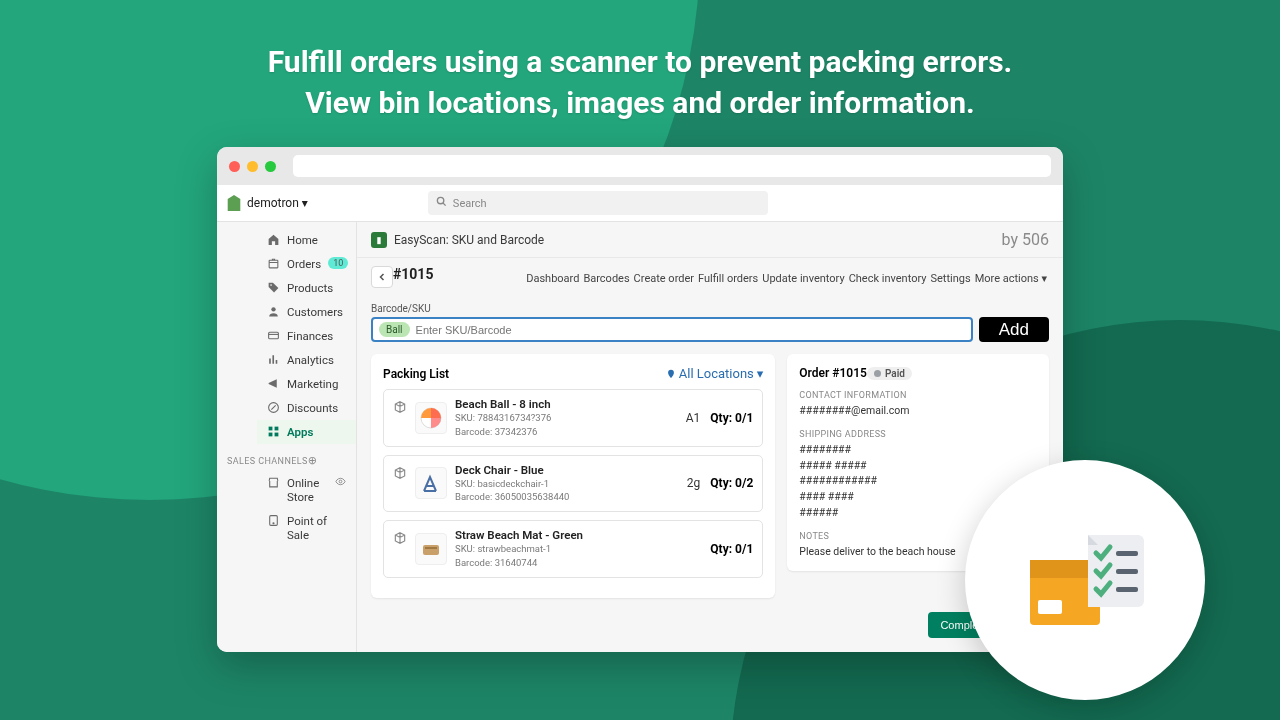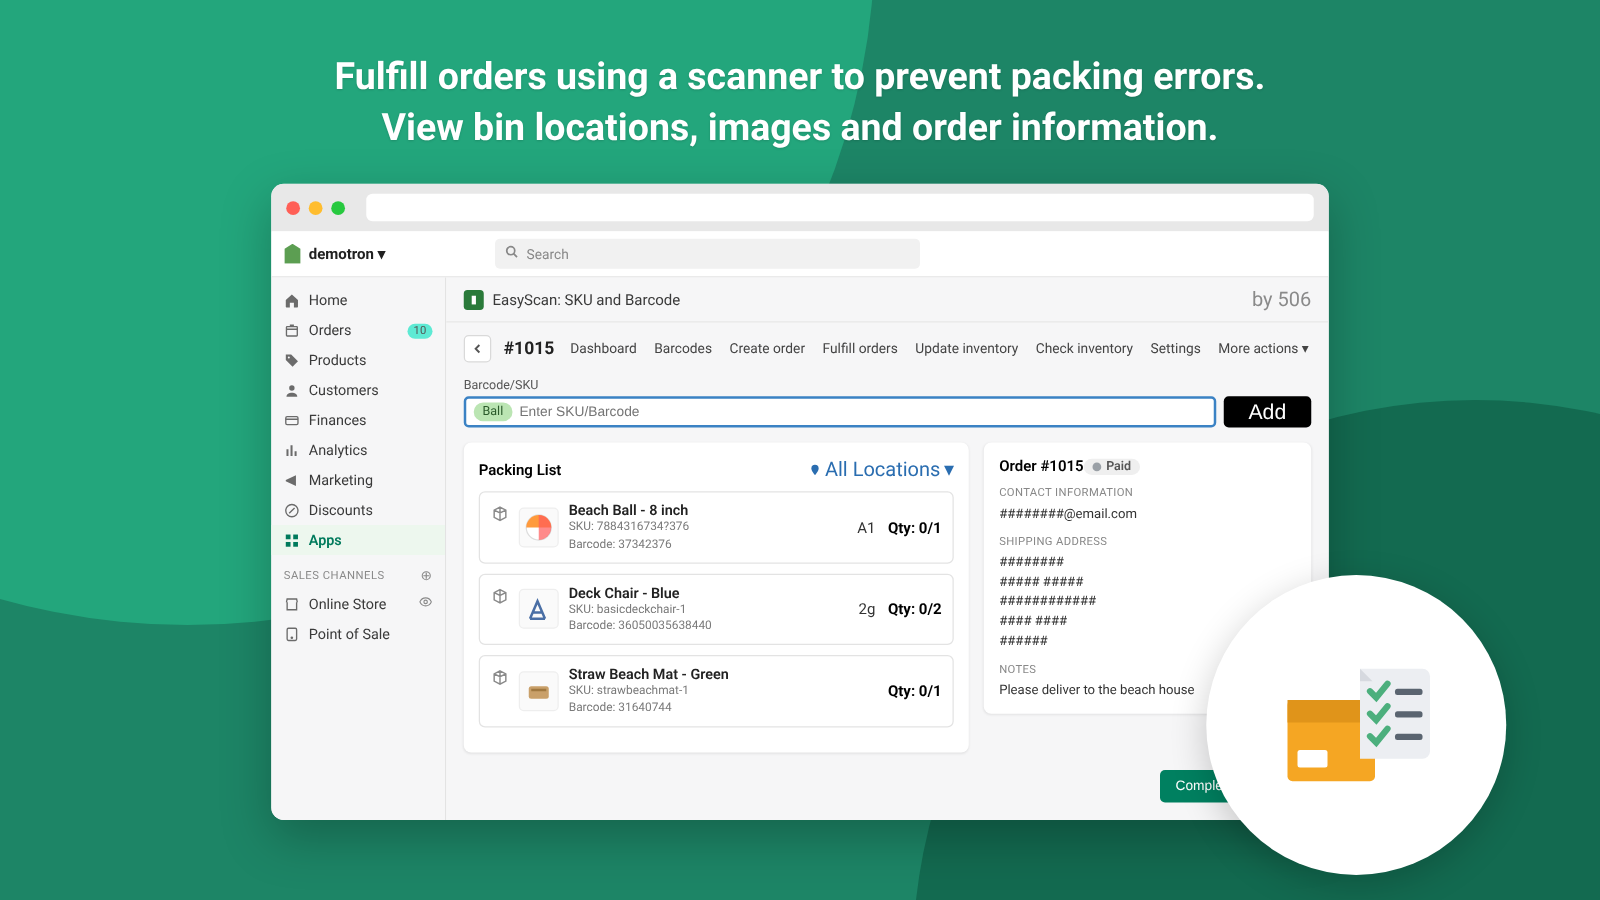--- a/index.html
+++ b/index.html
@@ -10,52 +10,52 @@
 .headline { position: relative; z-index: 2; color: #fff; text-align: center; font-weight: 700; font-size: 30px; line-height: 1.35; padding-top: 42px; text-shadow: 0 1px 2px rgba(0,0,0,.15); }
 .window { position: relative; z-index: 3; width: 846px; margin: 24px auto 0; background: #f6f6f7; border-radius: 10px; box-shadow: 0 14px 40px rgba(0,0,0,.25); overflow: hidden; }
 .titlebar { display: flex; align-items: center; padding: 8px 12px; background: #e8e8e8; }
 .dot { width: 11px; height: 11px; border-radius: 50%; margin-right: 7px; }
 .dot.red { background: #ff5f56; }
 .dot.yel { background: #ffbd2e; }
 .dot.grn { background: #27c93f; }
 .urlbar { flex: 1; height: 22px; background: #fff; border-radius: 5px; margin-left: 10px; }
 .topbar { display: flex; align-items: center; background: #fff; border-bottom: 1px solid #e3e3e3; padding: 6px 10px; font-size: 12px; }
 .shop-logo { width: 14px; height: 16px; background: #5c9e52; clip-path: polygon(50% 0, 95% 25%, 95% 100%, 5% 100%, 5% 25%); margin-right: 6px; }
-.store-name { font-weight: 700; color: #212121; }
-.searchwrap { display: flex; align-items: center; margin-left: 88px; background: #f1f1f1; border-radius: 4px; height: 24px; width: 340px; padding: 0 8px; color: #888; font-size: 11px; gap: 6px; }
+.store-name { font-weight: 400; color: #212121; }
+.searchwrap { display: flex; align-items: center; margin-left: 120px; background: #f1f1f1; border-radius: 4px; height: 24px; width: 340px; padding: 0 8px; color: #888; font-size: 11px; gap: 6px; }
 .body { display: flex; }
 .sidebar { width: 140px; background: #f6f6f7; border-right: 1px solid #e3e3e3; font-size: 11.5px; color: #3a3a3a; padding-top: 6px; }
-.side-item { display: flex; align-items: flex-end; padding: 5px 10px; gap: 7px; cursor: pointer; }
+.side-item { display: flex; align-items: flex-start; padding: 5px 10px; gap: 7px; cursor: pointer; margin-left: 40px; }
 .side-item.active { background: #edf7ee; color: #007a5c; font-weight: 600; }
 .side-ico { width: 13px; height: 13px; display: inline-flex; align-items: center; justify-content: center; color: #6b6b6b; }
 .side-item.active .side-ico { color: #007a5c; }
 .badge-num { margin-left: auto; background: #5eead4; border-radius: 8px; font-size: 9px; padding: 1px 5px; color: #555; }
-.side-sec { font-size: 9px; color: #8a8a8a; letter-spacing: .4px; padding: 10px 10px 4px; display: flex; align-items: center; justify-content: space-between; }
+.side-sec { font-size: 9px; color: #8a8a8a; letter-spacing: .4px; padding: 10px 10px 4px; display: flex; align-items: center; }
 .main { flex: 1; background: #f6f6f7; }
 .apphead { display: flex; align-items: center; padding: 8px 14px; font-size: 12px; color: #3a3a3a; border-bottom: 1px solid #e8e8e8; }
 .app-icon { width: 16px; height: 16px; background: #2a7a3a; border-radius: 3px; margin-right: 7px; display: flex; align-items: center; justify-content: center; color: #fff; font-size: 9px; }
 .by506 { margin-left: auto; font-size: 16px; color: #8a8a8a; }
-.tabsrow { display: flex; align-items: center; padding: 8px 14px 0; gap: 10px; font-size: 11px; }
+.tabsrow { display: flex; padding: 8px 14px 0; gap: 0; font-size: 11px; }
 .back { width: 22px; height: 22px; border: 1px solid #d9d9d9; border-radius: 4px; display: flex; align-items: center; justify-content: center; background: #fff; cursor: pointer; }
 .order-id { font-weight: 700; font-size: 14px; color: #212121; margin-right: auto; }
 .tab { color: #444; cursor: pointer; padding: 6px 2px; }
 .scanrow { padding: 2px 14px 12px; }
 .scan-lbl { font-size: 10px; color: #555; margin: 10px 0 3px; }
 .scan-ctrl { display: flex; gap: 6px; }
 .scan-input { flex: 1; display: flex; align-items: center; border: 2px solid #3b82c4; border-radius: 4px; background: #fff; padding: 3px 6px; gap: 6px; }
 .tag-ready { background: #bbe5b3; color: #2a5a2a; font-size: 10px; border-radius: 10px; padding: 2px 7px; }
 .scan-input input { border: 0; outline: 0; flex: 1; font-size: 11px; }
 .add-btn { background: #000000; color: #fff; border: 0; border-radius: 4px; padding: 0 20px; font-size: 17px; cursor: pointer; }
 .content-grid { display: flex; gap: 12px; padding: 0 14px 14px; align-items: flex-start; }
 .card { background: #fff; border-radius: 6px; box-shadow: 0 1px 2px rgba(0,0,0,.08); padding: 12px; }
 .pack { flex: 1.6; }
 .order { flex: 1; font-size: 10.5px; }
 .pack-head { display: flex; justify-content: space-between; align-items: center; margin-bottom: 8px; }
 .pack-title { font-weight: 600; font-size: 12px; }
-.loc-link { color: #2a6db0; font-size: 16px; display: flex; align-items: center; gap: 3px; cursor: pointer; }
+.loc-link { color: #2a6db0; font-size: 13px; display: flex; align-items: center; gap: 3px; cursor: pointer; }
 .line { border: 1px solid #e3e3e3; border-radius: 5px; padding: 7px 9px; margin-bottom: 8px; display: flex; align-items: center; gap: 8px; }
 .line-ico { width: 14px; height: 14px; color: #8a8a8a; align-self: flex-start; margin-top: 2px; }
 .thumb { width: 32px; height: 32px; border-radius: 4px; border: 1px solid #eee; background: #fafafa; display: flex; align-items: center; justify-content: center; }
 .line-main { flex: 1; }
 .p-name { font-weight: 600; font-size: 11.5px; color: #222; }
 .p-meta { font-size: 9.5px; color: #7a7a7a; line-height: 1.35; margin-top: 1px; }
 .line-right { text-align: left; white-space: nowrap; font-size: 12px; }
 .bin { color: #333; margin-right: 10px; }
 .qty { font-weight: 700; }
 .complete { display: flex; justify-content: flex-end; padding: 0 14px 14px; }

